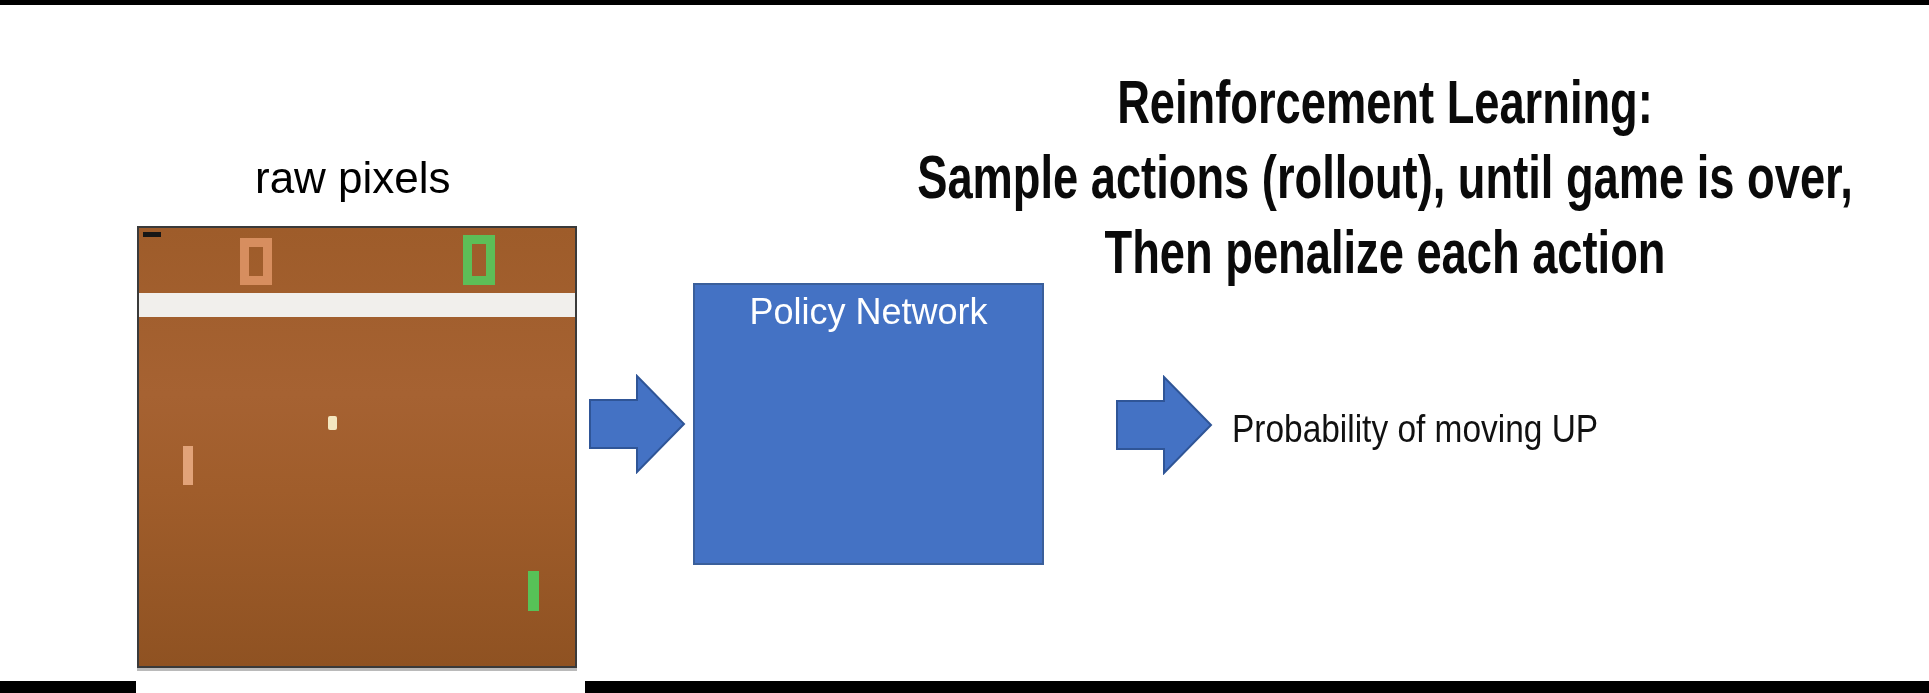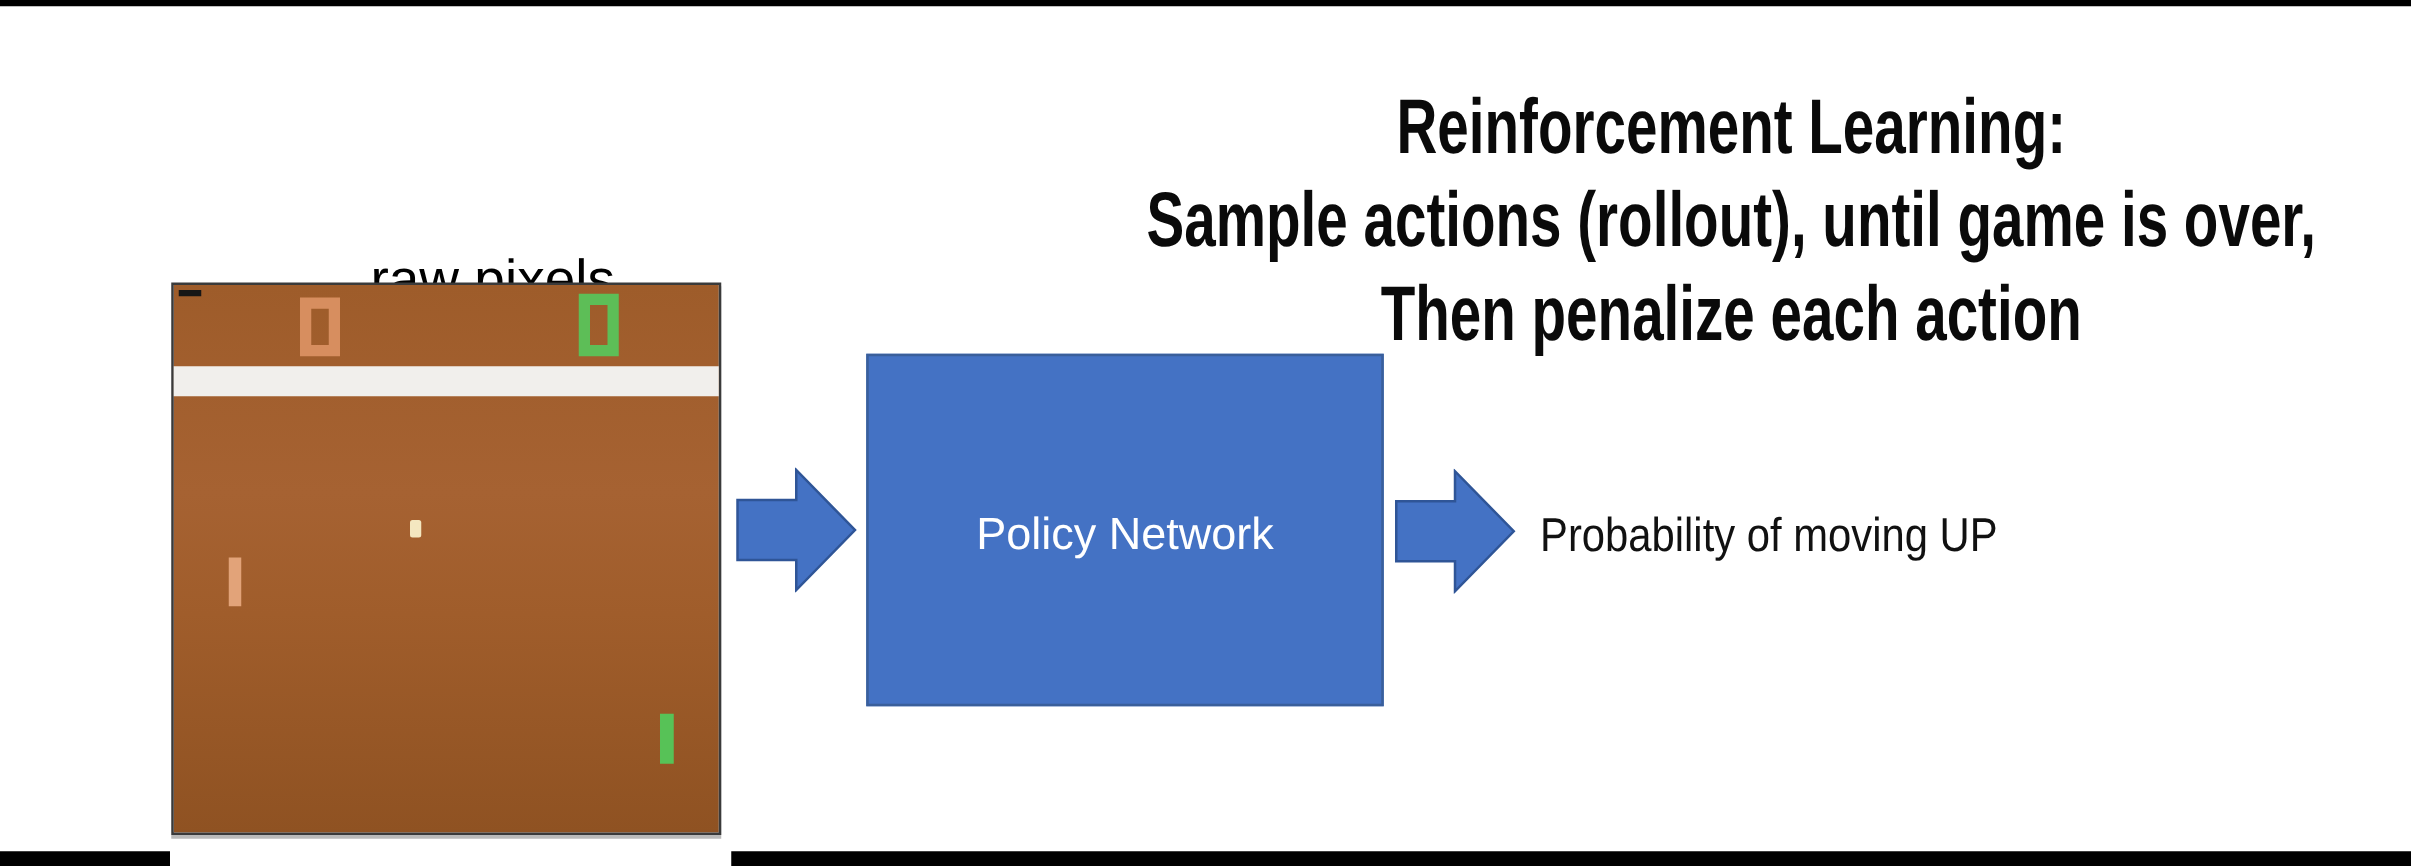--- a/index.html
+++ b/index.html
@@ -8,22 +8,22 @@
     font-family: "Liberation Sans", sans-serif;
   }
   .stage { position: relative; width: 1929px; height: 693px; background: #fff; }
 
   .bar { position: absolute; background: #000; }
   .bar-top { left: 0; top: 0; width: 1929px; height: 5px; }
   .bar-bottom-left { left: 0; top: 681px; width: 136px; height: 12px; }
   .bar-bottom-right { left: 585px; top: 681px; width: 1344px; height: 12px; }
 
   .raw-pixels-label {
-    position: absolute; left: 232px; top: 152px; width: 260px;
-    text-align: right; font-size: 44px; line-height: 52px; color: #000; margin-top: 46px;
+    position: absolute; left: 255px; top: 152px; width: 260px;
+    text-align: left; font-size: 44px; line-height: 52px; color: #000;
   }
 
   .title-block {
     position: absolute; left: 685px; top: 64px; width: 1400px;
     text-align: center; color: #0a0a0a;
     font-size: 62px; line-height: 75px; font-weight: bold;
     transform: scaleX(0.73); transform-origin: 50% 0;
     white-space: nowrap;
   }
 
@@ -42,23 +42,23 @@
   .game .paddle { position: absolute; }
   .game .paddle-left { left: 44px; top: 218px; width: 10px; height: 39px; background: #e2a379; }
   .game .paddle-right { left: 389px; top: 343px; width: 11px; height: 40px; background: #57c257; }
 
   .arrow { position: absolute; width: 100px; height: 100px; }
   .arrow-input { left: 588px; top: 374px; }
   .arrow-output { left: 1115px; top: 375px; }
   .arrow polygon { stroke: #2f5597; stroke-width: 2; }
 
   .policy-box {
-    position: absolute; left: 693px; top: 283px; width: 414px; height: 282px;
+    position: absolute; left: 693px; top: 283px; width: 351px; height: 282px;
     box-sizing: border-box; background: #4472c4; border: 2px solid #3a5f9b;
-    display: flex; align-items: center; justify-content: center;
+    display: flex; align-items: flex-start; justify-content: center;
   }
   .policy-box .label { color: #ffffff; font-size: 36px; padding-top: 6px; }
 
   .output-label {
     position: absolute; left: 1232px; top: 405px; height: 48px; line-height: 48px;
     font-size: 38px; color: #111; white-space: nowrap;
     transform: scaleX(0.88); transform-origin: 0 50%;
   }
 </style>
 </head>

